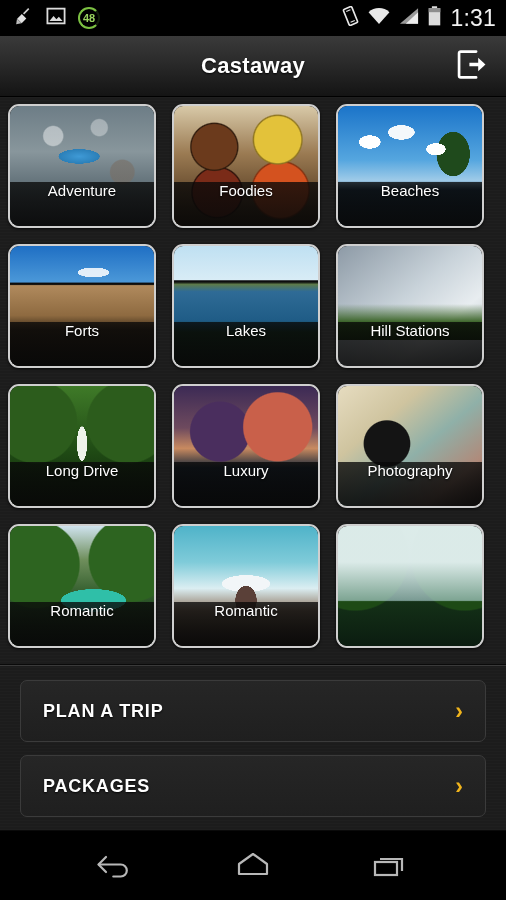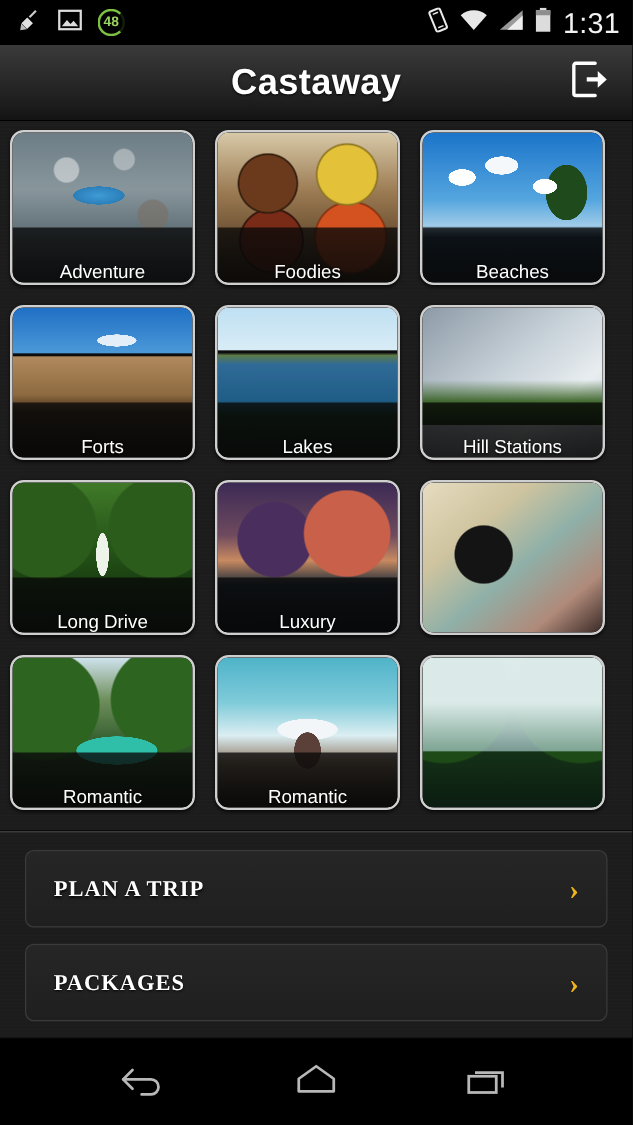--- a/index.html
+++ b/index.html
@@ -66,21 +66,21 @@
     flex: 0 0 61px;
     background: linear-gradient(to bottom, #3a3a3a 0%, #2b2b2b 42%, #141414 100%);
     border-bottom: 1px solid #000;
     display: flex;
     align-items: center;
     justify-content: center;
     position: relative;
   }
   .app-title {
     color: #ffffff;
-    font-size: 29px;
+    font-size: 22px;
     font-weight: bold;
     letter-spacing: 0.3px;
     text-shadow: 0 1px 2px rgba(0,0,0,0.9);
   }
   .logout-btn {
     position: absolute;
     right: 12px;
     top: 50%;
     transform: translateY(-50%);
     width: 44px; height: 40px;
@@ -122,21 +122,21 @@
     position: absolute;
     inset: 0;
     border-radius: 8px;
   }
   .tile-label-bar {
     position: absolute;
     left: 0; right: 0; bottom: 0;
     height: 44px;
     background: linear-gradient(to bottom, rgba(8,8,8,0.78), rgba(8,8,8,0.90));
     display: flex;
-    align-items: flex-end;
+    align-items: flex-start;
     justify-content: center;
   }
   .tile-label {
     color: #ffffff;
     font-size: 15px;
     text-shadow: 0 1px 2px rgba(0,0,0,0.95);
     white-space: nowrap;
   }
 
   
@@ -238,21 +238,20 @@
   .list-btn {
     height: 62px;
     border: 1px solid #3b3b3b;
     border-radius: 7px;
     background: linear-gradient(to bottom, #262626, #1f1f1f);
     display: flex;
     align-items: center;
     padding: 0 22px;
     margin-bottom: 13px;
     cursor: pointer;
-    font-family: Liberation Serif, serif;
   }
   .list-btn-label {
     color: #ffffff;
     font-size: 18px;
     font-weight: bold;
     letter-spacing: 0.8px;
     text-shadow: 0 1px 2px rgba(0,0,0,0.9);
   }
   .list-chevron {
     margin-left: auto;
@@ -396,20 +395,23 @@
         </div>
       </div>
       <div class="tile">
         <div class="tile-photo ph-luxury"></div>
         <div class="tile-label-bar">
           <span class="tile-label">Luxury</span>
         </div>
       </div>
       <div class="tile">
         <div class="tile-photo ph-photography"></div>
+        <div class="tile-label-bar">
+          <span class="tile-label">Photography</span>
+        </div>
       </div>
 
       <div class="tile">
         <div class="tile-photo ph-resorts"></div>
         <div class="tile-label-bar">
           <span class="tile-label">Romantic</span>
         </div>
       </div>
       <div class="tile">
         <div class="tile-photo ph-romantic"></div>

